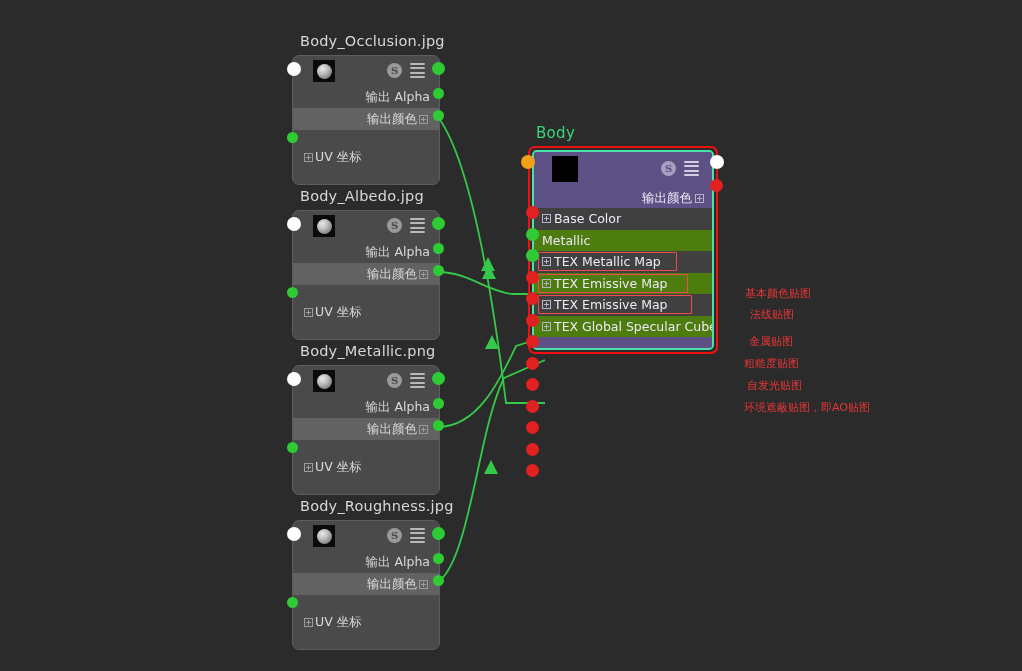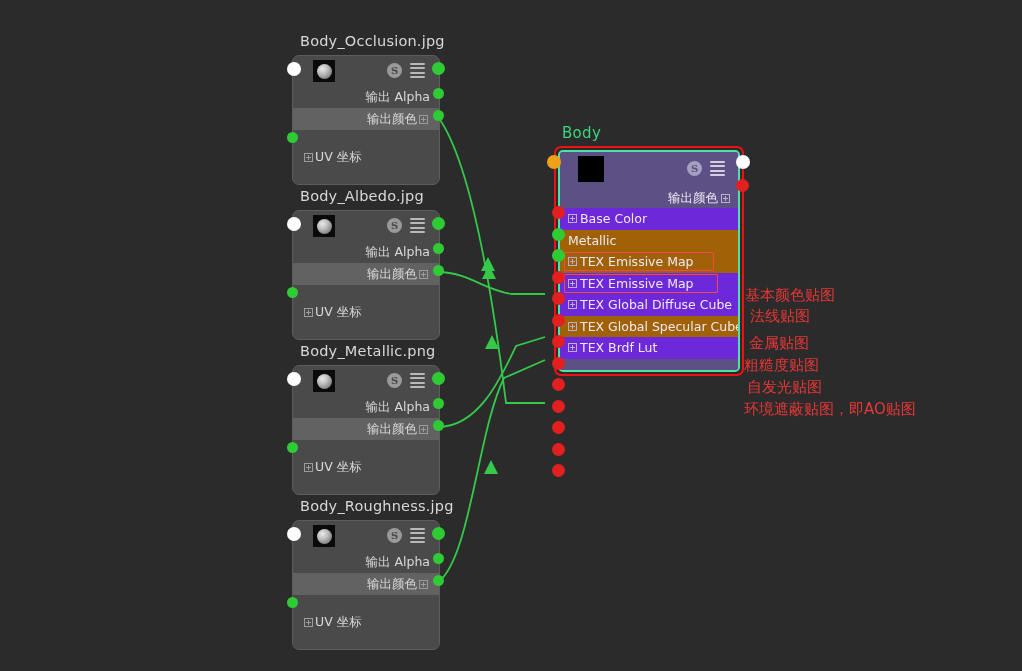--- a/index.html
+++ b/index.html
@@ -79,21 +79,21 @@
 
   
   .dot{position:absolute;border-radius:50%;box-sizing:border-box;}
   .dot.green{background:#2ecb35;width:13px;height:13px;}
   .dot.green.sm{width:11px;height:11px;}
   .dot.white{background:#ffffff;width:14px;height:14px;}
   .dot.orange{background:#f0a019;width:14px;height:14px;}
   .dot.red{background:#e22020;width:13px;height:13px;}
 
   
-  #body-node{position:absolute;left:554px;top:146px;width:190px;}
+  #body-node{position:absolute;left:528px;top:146px;width:190px;}
   #body-title{
     position:absolute;left:8px;top:-22px;
     color:#3cd47c;font-size:15px;letter-spacing:.3px;
   }
   .body-outer{
     border:2px solid #ef1111;border-radius:7px;
     padding:2px;box-sizing:border-box;background:#2b2b2b;
   }
   .body-inner{
     border:2px solid #4fe0a8;border-radius:5px;
@@ -116,41 +116,41 @@
   .bout{
     height:20px;display:flex;align-items:center;justify-content:flex-end;
     padding-right:8px;box-sizing:border-box;
     color:#efe9f5;font-size:12.5px;background:#5c5085;
   }
   .brow{
     height:21.5px;display:flex;align-items:center;
     padding-left:8px;box-sizing:border-box;
     color:#efe9f5;font-size:12.5px;position:relative;white-space:nowrap;
   }
-  .brow.dk{background:#6d28d9;}
-  .brow.lt{background:#a16207;}
+  .brow.dk{background:#404040;}
+  .brow.lt{background:#4d7c0f;}
   .brow .hl{
     position:absolute;left:4px;top:1px;height:19px;
     border:1px solid #f04a4a;box-sizing:border-box;border-radius:1px;
     pointer-events:none;
   }
   .brow .txt{position:relative;z-index:2;display:flex;align-items:center;}
   .bplus{
     display:inline-block;width:9px;height:9px;
     border:1px solid #b9b1cc;box-sizing:border-box;
     position:relative;margin-right:3px;
   }
   .bplus:before,.bplus:after{content:"";position:absolute;background:#b9b1cc;}
   .bplus:before{left:1px;right:1px;top:3px;height:1px;}
   .bplus:after{top:1px;bottom:1px;left:3px;width:1px;}
   .bfoot{height:11px;background:#5c5085;}
 
   
   .anno{
-    position:absolute;color:#e83636;font-size:15px;white-space:nowrap;
+    position:absolute;color:#e83636;font-size:11px;white-space:nowrap;
     font-family:"DejaVu Sans","Liberation Sans",sans-serif;
   }
 </style>
 </head>
 <body>
 
 <svg id="canvas" xmlns="http://www.w3.org/2000/svg" viewBox="0 0 1022 671">
   <g fill="none" stroke="#35c94a" stroke-width="1.8">
 
     <path d="M438,117 C470,160 492,290 506,403 L545,403"></path>
@@ -336,50 +336,45 @@
             <span class="txt">
               <span class="bplus"></span>
               <span>Base Color</span>
             </span>
           </div>
           <div class="brow lt">
             <span class="txt">
               <span>Metallic</span>
             </span>
           </div>
+          <div class="brow dk">
+            <div class="hl" style="width: 139px;"></div>
+            <span class="txt">
+              <span class="bplus"></span>
+              <span>TEX Metallic Map</span>
+            </span>
+          </div>
           <div class="brow lt">
             <div class="hl" style="width: 150px;"></div>
             <span class="txt">
               <span class="bplus"></span>
               <span>TEX Emissive Map</span>
             </span>
           </div>
           <div class="brow dk">
             <div class="hl" style="width: 154px;"></div>
             <span class="txt">
               <span class="bplus"></span>
               <span>TEX Emissive Map</span>
             </span>
           </div>
-          <div class="brow dk">
-            <span class="txt">
-              <span class="bplus"></span>
-              <span>TEX Global Diffuse Cube</span>
-            </span>
-          </div>
           <div class="brow lt">
             <span class="txt">
               <span class="bplus"></span>
               <span>TEX Global Specular Cube</span>
-            </span>
-          </div>
-          <div class="brow dk">
-            <span class="txt">
-              <span class="bplus"></span>
-              <span>TEX Brdf Lut</span>
             </span>
           </div>
         </div>
       <div class="bfoot"></div>
     </div>
   </div>
   <div class="dot orange" style="left:-7px;top:9px;"></div>
   <div class="dot white" style="left:182px;top:9px;"></div>
   <div class="dot red" style="left:182px;top:33px;"></div>
   <div id="body-port-col">

